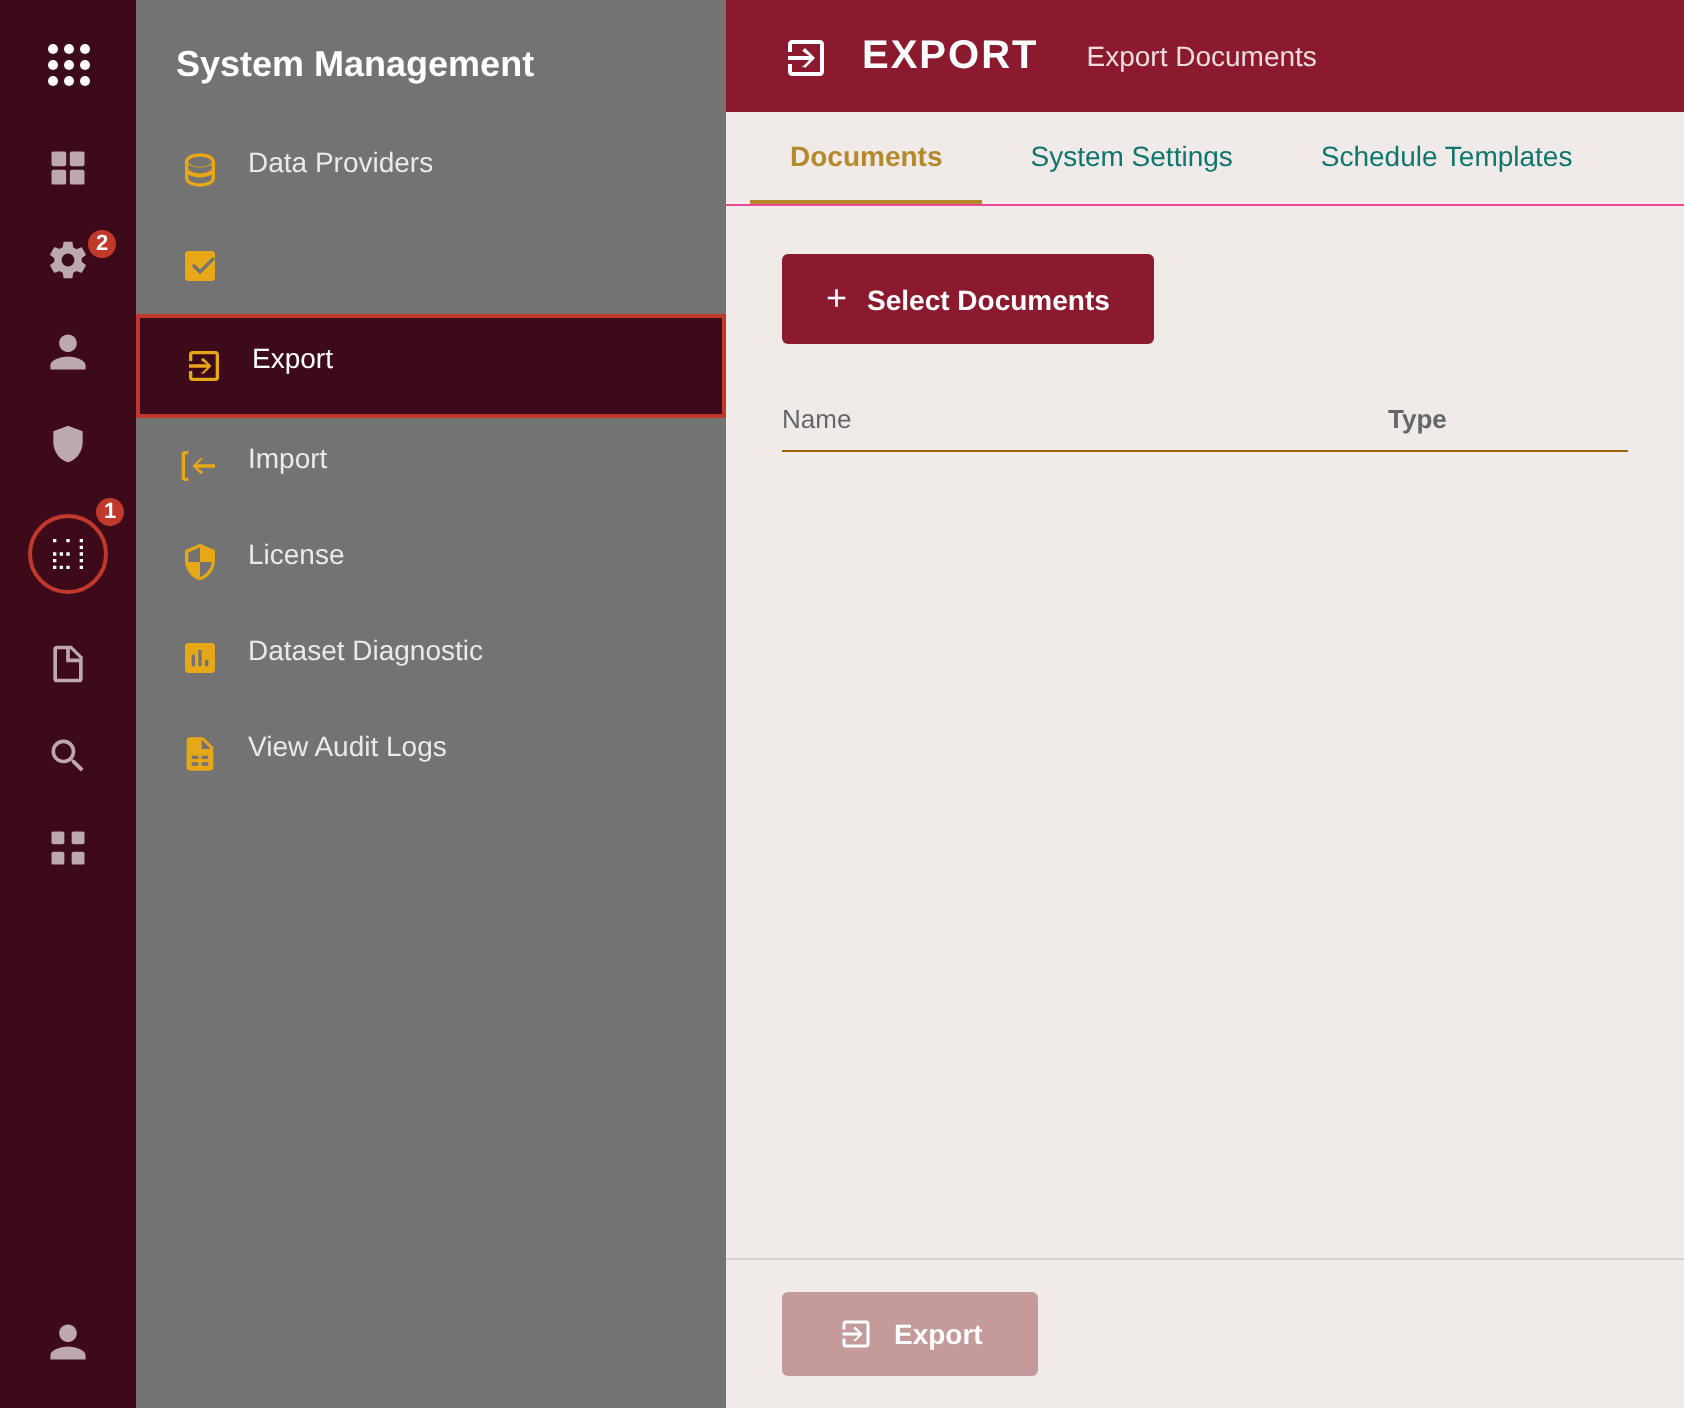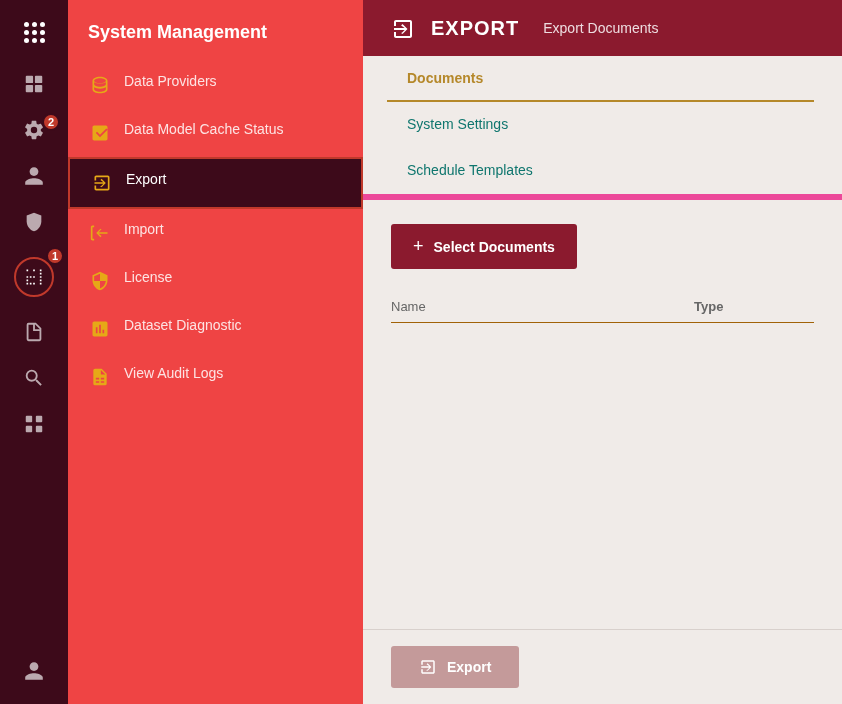--- a/index.html
+++ b/index.html
@@ -49,21 +49,21 @@
       display: flex;
       align-items: center;
       justify-content: center;
       font-weight: bold;
       border: 2px solid #3d0a1a;
     }
 
     
     .menu-sidebar {
       width: 295px;
-      background: #ef4444;
+      background: #737373;
       color: #fff;
       flex-shrink: 0;
       overflow-y: auto;
     }
     .menu-title {
       font-size: 18px;
       font-weight: 700;
       color: #fff;
       padding: 22px 20px 18px;
     }
@@ -121,24 +121,23 @@
     .header-subtitle {
       font-size: 14px;
       color: rgba(255,255,255,0.85);
       margin-left: 8px;
     }
 
     
     .tabs-bar {
       display: flex;
       background: #f0ebe8;
-      padding: 0 24px;
-      border-bottom: 6px solid #ec4899;
-      flex-shrink: 0;
-      flex-direction: column;
+      padding: 0 12px;
+      border-bottom: 1px solid #ec4899;
+      flex-shrink: 0;
     }
     .tab {
       padding: 14px 20px;
       font-size: 14px;
       cursor: pointer;
       color: #0f766e;
       border-bottom: 2px solid transparent;
       margin-right: 4px;
     }
     .tab.active {
@@ -320,21 +319,20 @@
     </div>
     <span>Data Providers</span>
   </div>
 
   <div class="menu-item">
     <div class="menu-item-icon">
       <svg viewBox="0 0 24 24">
           <path d="M19 3H5c-1.1 0-2 .9-2 2v14c0 1.1.9 2 2 2h14c1.1 0 2-.9 2-2V5c0-1.1-.9-2-2-2zm-7 14l-5-5 1.41-1.41L12 14.17l7.59-7.59L21 8l-9 9z"></path>
         </svg>
     </div>
-    <span>Data Model Cache Status</span>
   </div>
 
 
   <div class="menu-item active">
     <div class="menu-item-icon">
       <svg viewBox="0 0 24 24">
           <path d="M10.09 15.59L11.5 17l5-5-5-5-1.41 1.41L13.67 11H3v2h10.67l-3.58 3.59zM19 3H5c-1.11 0-2 .9-2 2v4h2V5h14v14H5v-4H3v4c0 1.1.89 2 2 2h14c1.1 0 2-.9 2-2V5c0-1.1-.9-2-2-2z"></path>
         </svg>
     </div>
     <span>Export</span>

